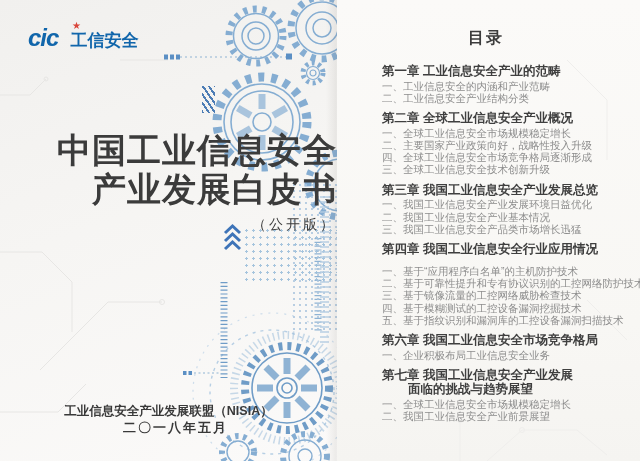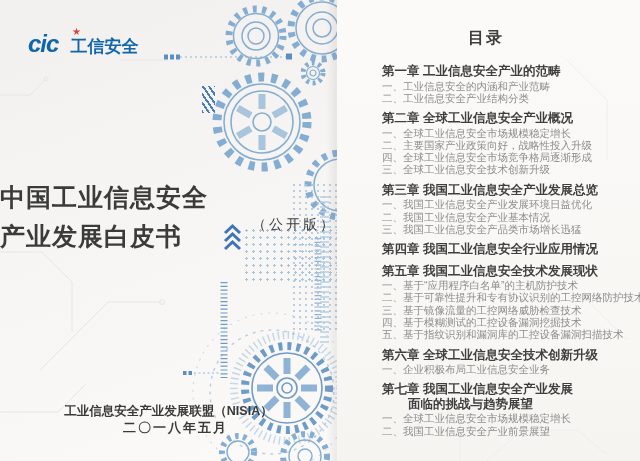--- a/index.html
+++ b/index.html
@@ -2,26 +2,26 @@
 <html><head>
 <meta charset="utf-8">
 <style>
   html,body{margin:0;padding:0;background:#ffffff;}
   .spread{position:relative;width:640px;height:461px;overflow:hidden;
           font-family:"Liberation Sans","DejaVu Sans",sans-serif;background:#fff;}
   
   .page-left{position:absolute;left:0;top:0;width:337px;height:461px;
              background:linear-gradient(160deg,#f1f0ee 0%,#f6f5f3 45%,#fbfaf9 100%);}
   .deco-svg{position:absolute;left:0;top:0;pointer-events:none;}
-  .logo{position:absolute;left:28px;top:30px;white-space:nowrap;}
+  .logo{position:absolute;left:28px;top:24px;white-space:nowrap;}
   .logo-mark{font-size:24px;font-weight:bold;font-style:italic;color:#1166ab;letter-spacing:-1px;}
   .logo-star{position:absolute;left:44px;top:-4px;color:#d9453a;font-size:10px;font-style:normal;}
   .logo-name{font-size:17px;font-weight:bold;color:#1166ab;margin-left:12px;}
-  .cover-title{position:absolute;left:0;top:131px;width:337px;text-align:left;
-               font-weight:700;font-size:25px;line-height:39px;color:#3b3b3b;letter-spacing:1px;margin-top:47px;}
+  .cover-title{position:absolute;left:0;top:131px;width:337px;text-align:right;
+               font-weight:700;font-size:34px;line-height:39px;color:#3b3b3b;letter-spacing:1px;}
   .cover-edition{position:absolute;left:0;top:216px;width:337px;text-align:right;
                  font-size:14px;color:#3b3b3b;letter-spacing:3px;}
   .cover-publisher{position:absolute;left:0;top:403px;width:337px;text-align:center;
                    font-size:12.5px;font-weight:700;color:#393939;}
   .cover-date{position:absolute;left:0;top:419px;width:337px;text-align:center;
               font-size:13px;font-weight:700;color:#393939;letter-spacing:2px;padding-left:7px;}
   
   .dots-a{position:absolute;left:291px;top:182px;width:46px;height:150px;opacity:.8;
           background-image:radial-gradient(#a9c4dd 1.1px,rgba(0,0,0,0) 1.2px);background-size:6px 6px;}
   .dots-b{position:absolute;left:243px;top:227px;width:94px;height:58px;opacity:.9;
@@ -210,30 +210,29 @@
         <div class="ch-item">一、我国工业信息安全产业发展环境日益优化</div>
         <div class="ch-item">二、我国工业信息安全产业基本情况</div>
         <div class="ch-item">三、我国工业信息安全产品类市场增长迅猛</div>
       </div>
 
       <div class="chapter">
         <div class="ch-title">第四章 我国工业信息安全行业应用情况</div>
       </div>
 
       <div class="chapter">
-        <div class="ch-title">第五章 我国工业信息安全技术发展现状</div>
         <div class="ch-item">一、基于“应用程序白名单”的主机防护技术</div>
         <div class="ch-item">二、基于可靠性提升和专有协议识别的工控网络防护技术</div>
         <div class="ch-item">三、基于镜像流量的工控网络威胁检查技术</div>
         <div class="ch-item">四、基于模糊测试的工控设备漏洞挖掘技术</div>
         <div class="ch-item">五、基于指纹识别和漏洞库的工控设备漏洞扫描技术</div>
       </div>
 
       <div class="chapter">
-        <div class="ch-title">第六章 全球工业信息安全技术创新升级</div>
+        <div class="ch-title">第六章 我国工业信息安全市场竞争格局</div>
         <div class="ch-item">一、企业积极布局工业信息安全业务</div>
       </div>
 
       <div class="chapter">
         <div class="ch-title">第七章 我国工业信息安全产业发展</div>
         <div class="ch-title ch-title2">面临的挑战与趋势展望</div>
         <div class="ch-item">一、全球工业信息安全市场规模稳定增长</div>
         <div class="ch-item">二、我国工业信息安全产业前景展望</div>
       </div>
 

